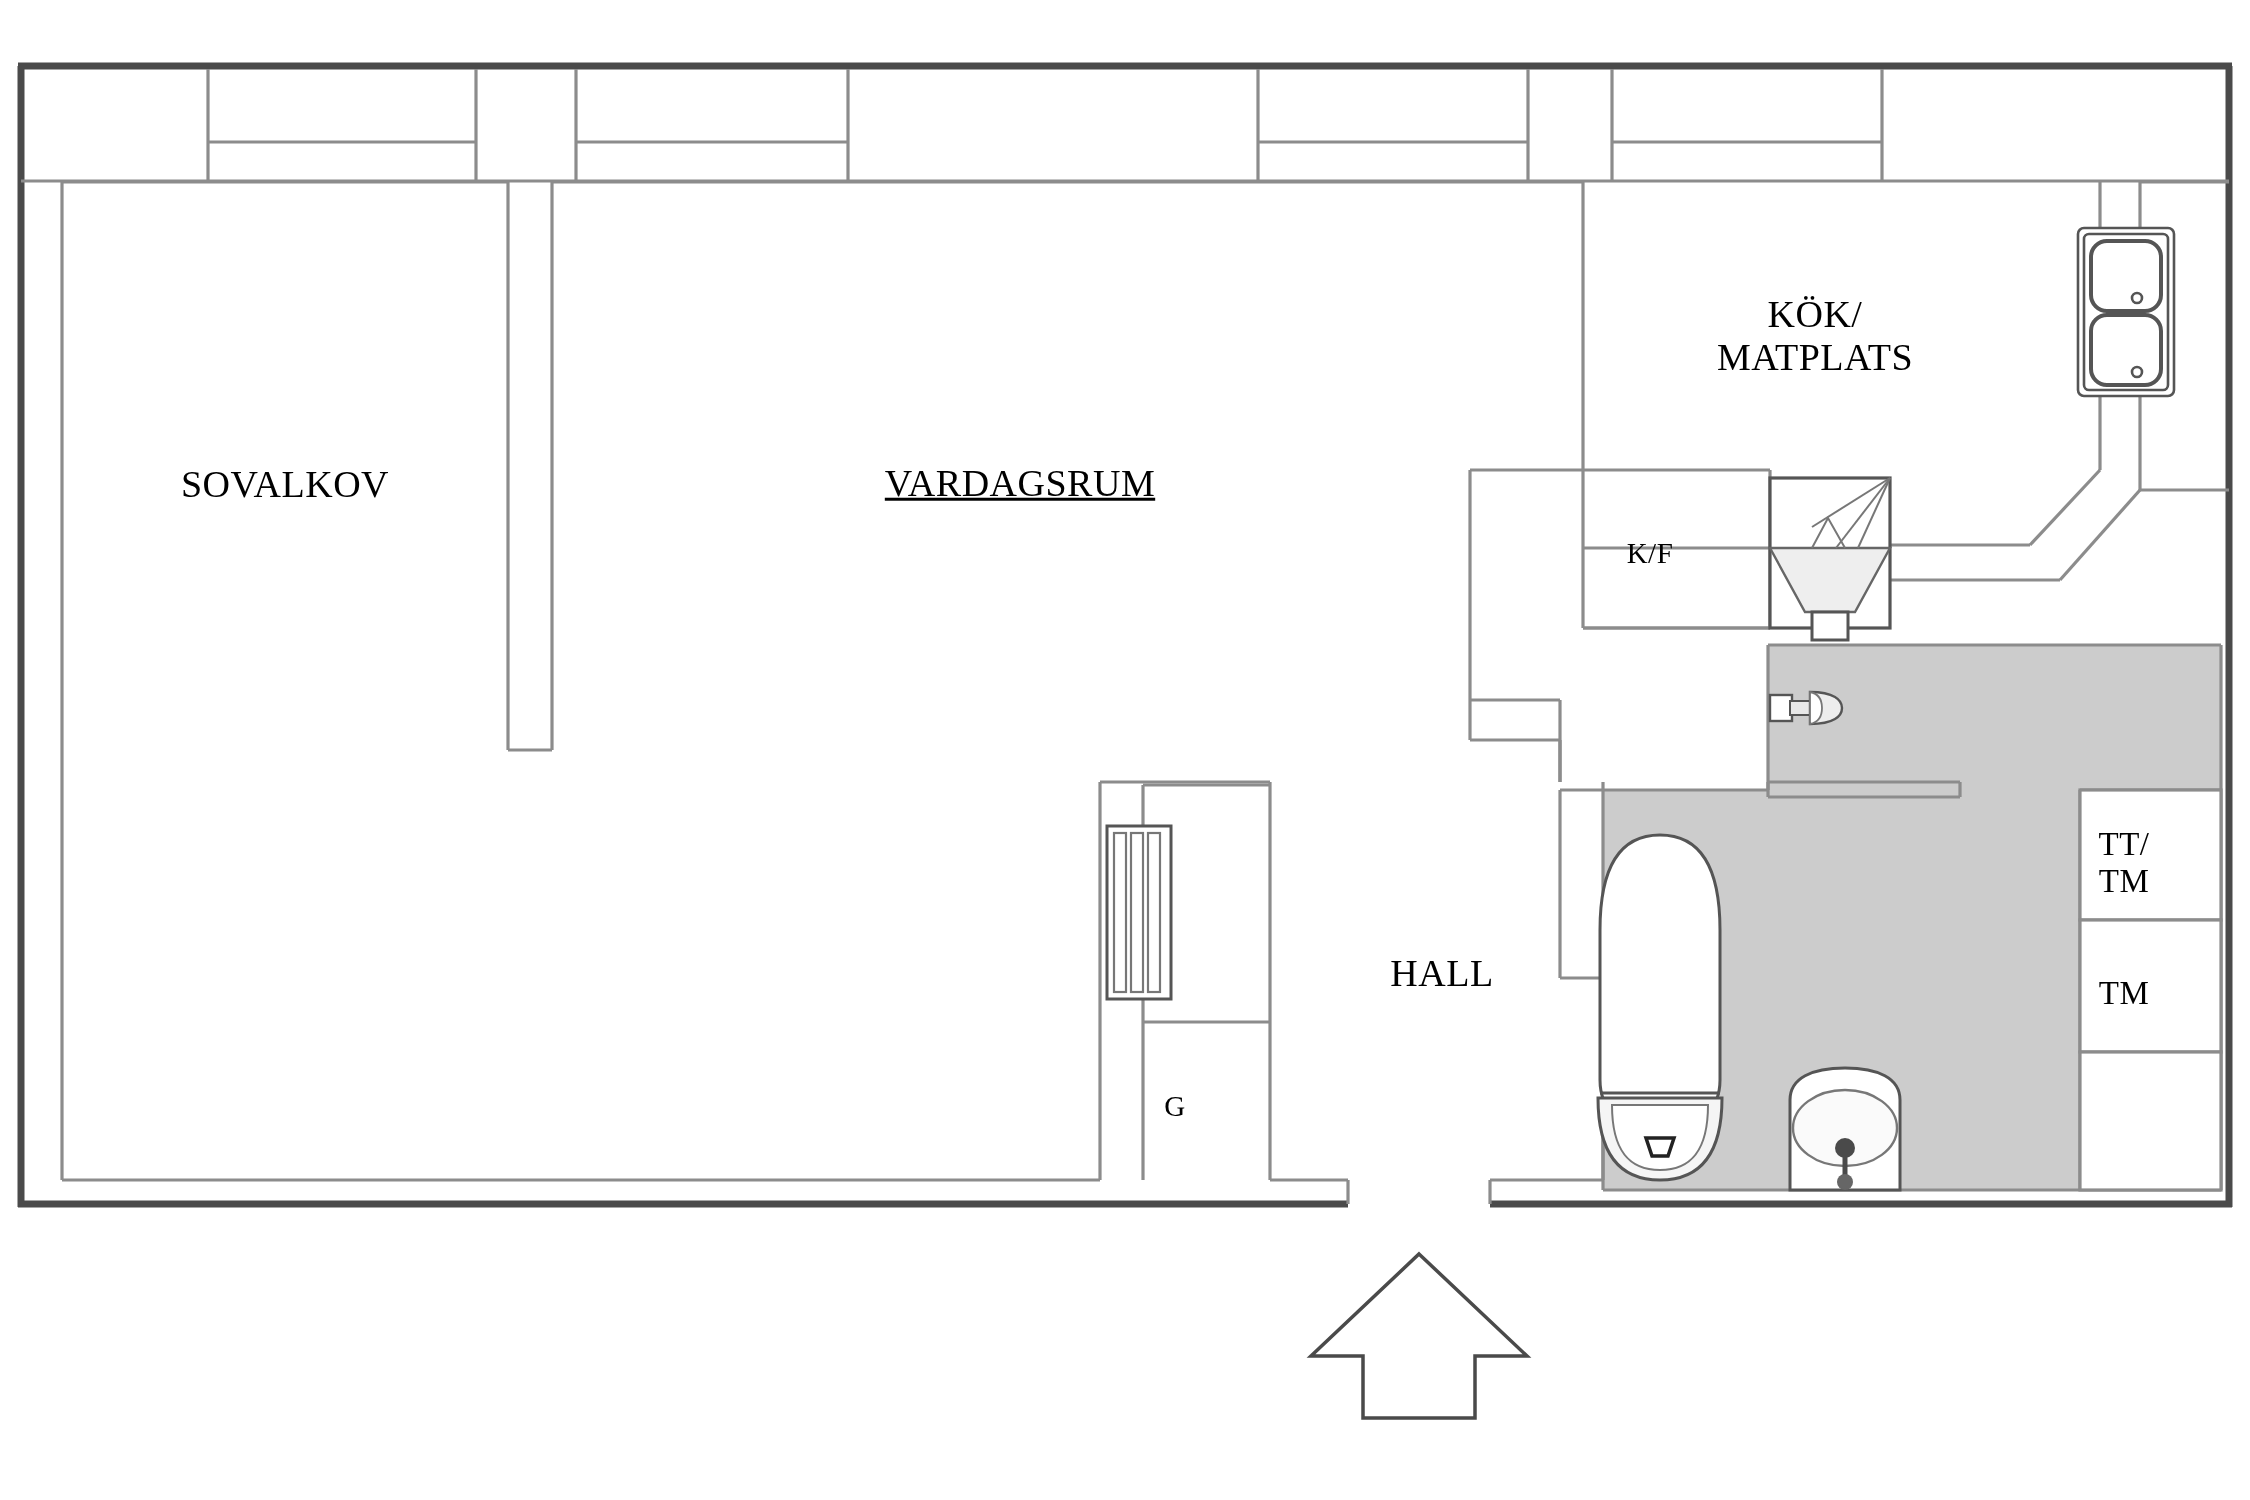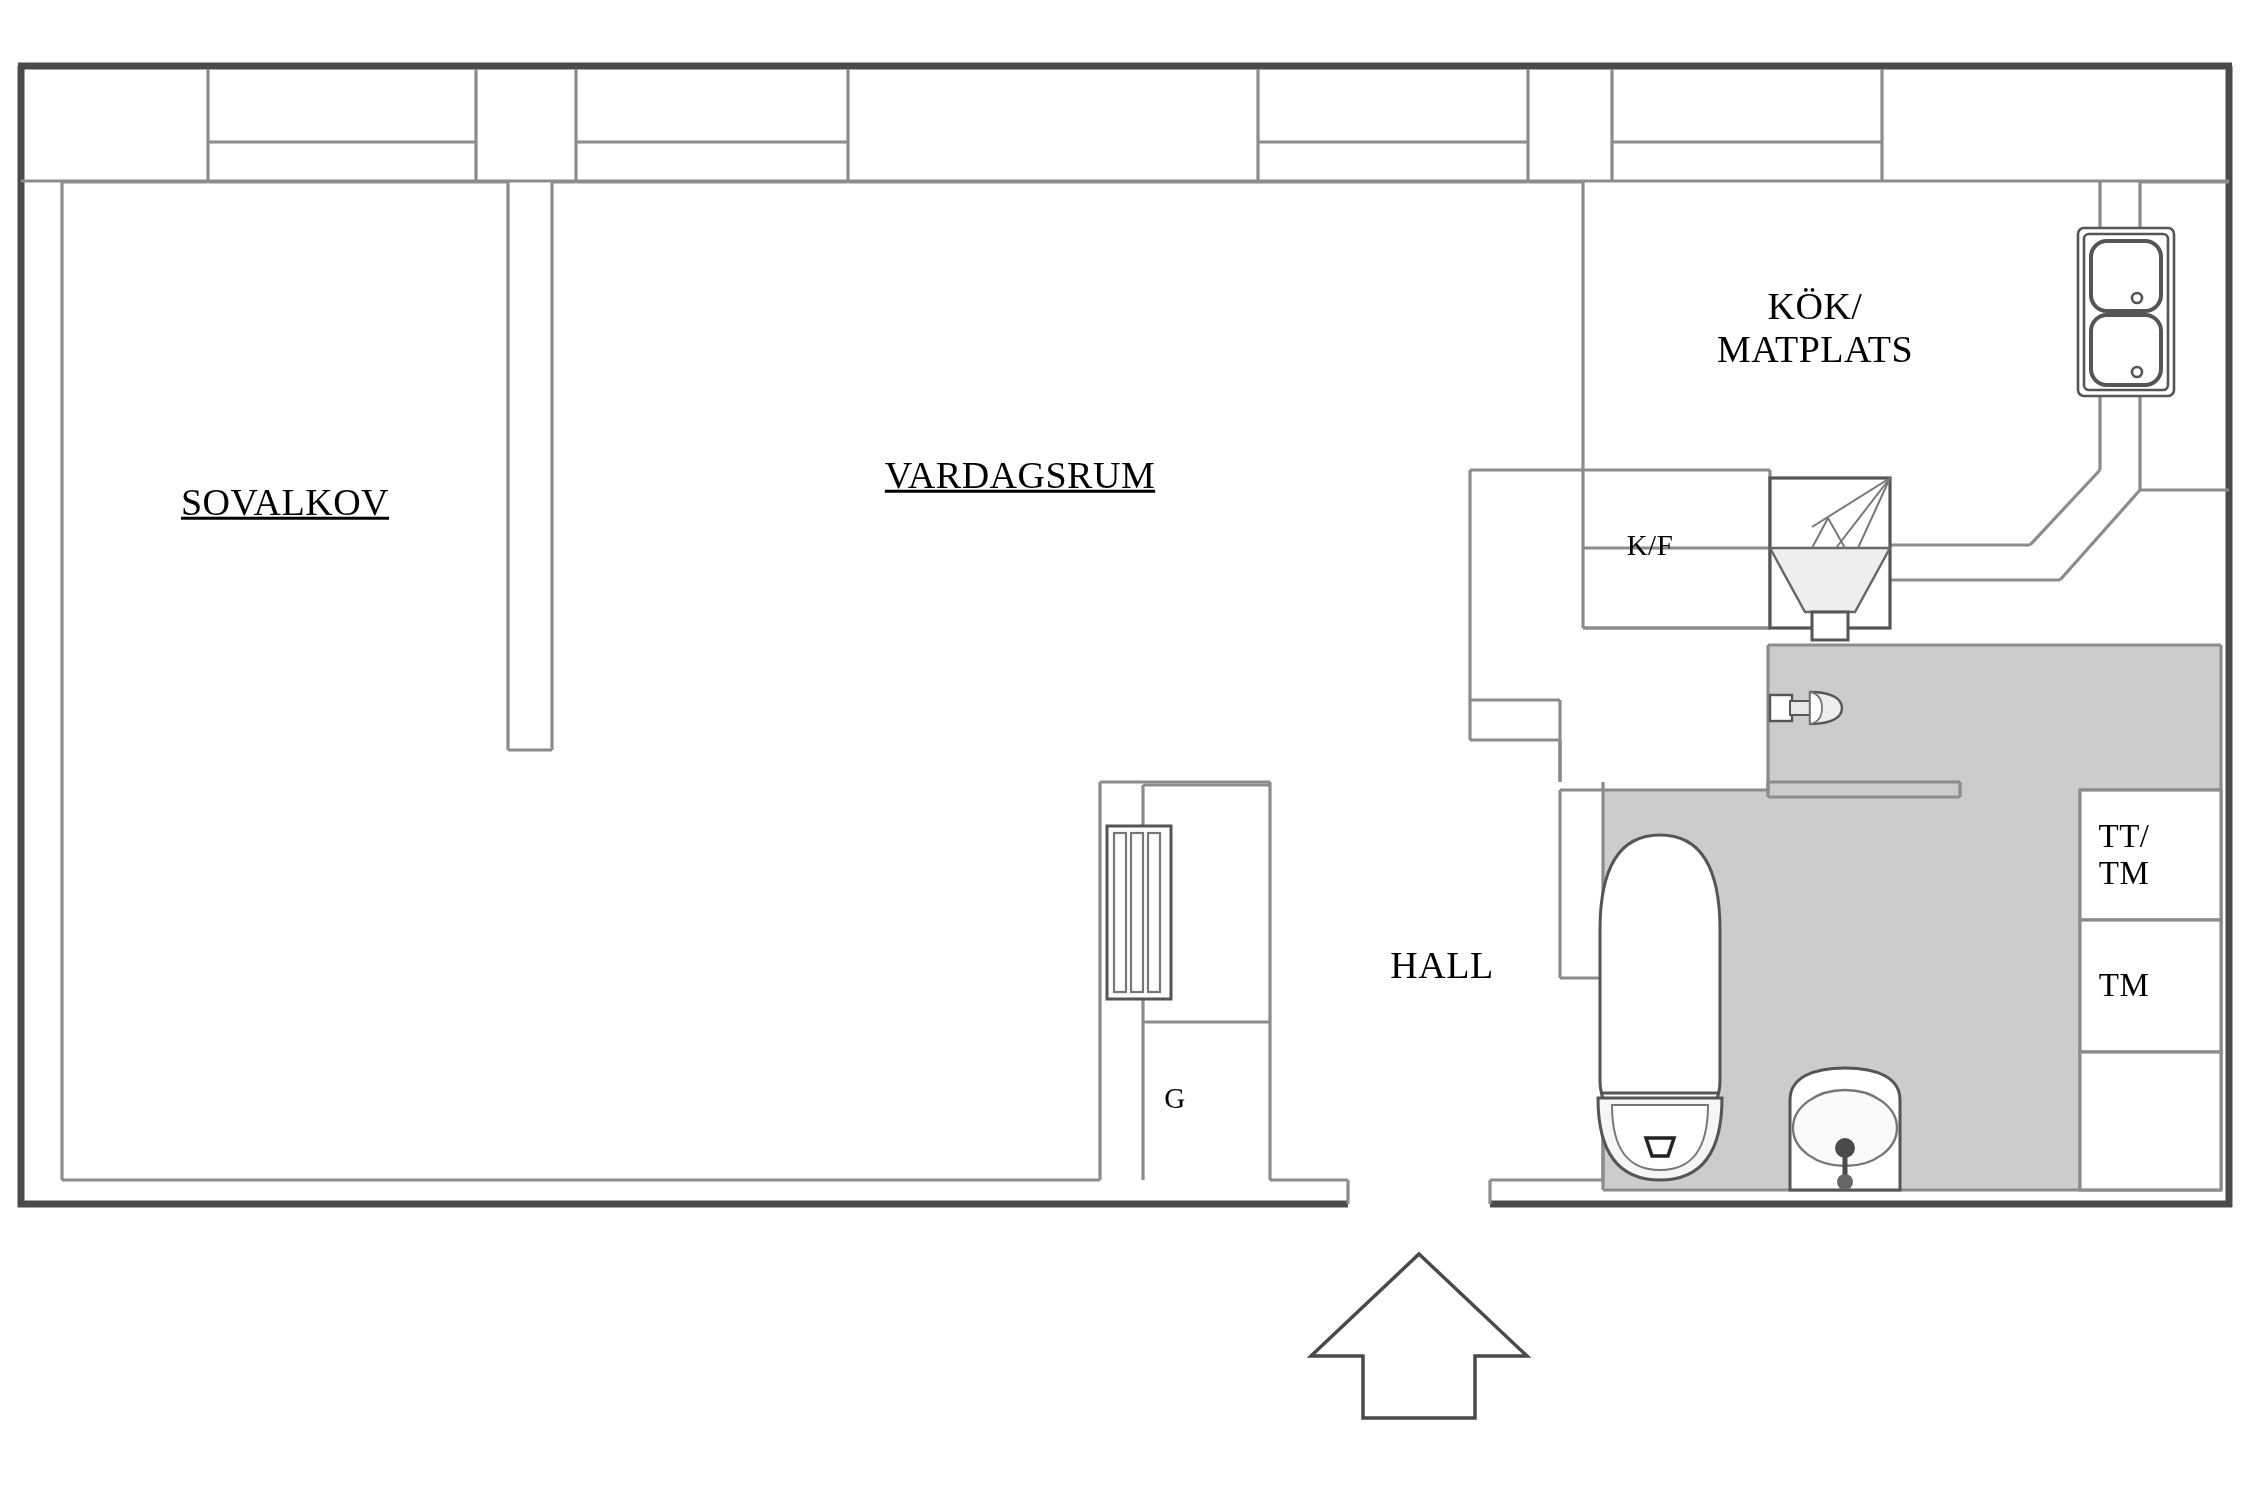--- a/index.html
+++ b/index.html
@@ -28,20 +28,21 @@
     display: block;
   }
   .room-label {
     position: absolute;
     color: #000000;
     text-align: center;
     line-height: 1.12;
     white-space: pre-line;
     letter-spacing: 0.5px;
     pointer-events: none;
+    margin-top: 8px;
   }
   .lbl-big   { font-size: 38px; }
   .lbl-mid   { font-size: 29px; }
   .lbl-small { font-size: 33px; }
 </style>
 </head>
 <body>
 
 <div id="plan-root">
 
@@ -225,21 +226,21 @@
       <rect x="1107" y="826" width="64" height="173" fill="#ffffff" stroke="#555555" stroke-width="3"></rect>
       <rect x="1114" y="833" width="12" height="159" fill="#ffffff" stroke="#777777" stroke-width="2.2"></rect>
       <rect x="1131" y="833" width="12" height="159" fill="#ffffff" stroke="#777777" stroke-width="2.2"></rect>
       <rect x="1148" y="833" width="12" height="159" fill="#ffffff" stroke="#777777" stroke-width="2.2"></rect>
     </g>
 
     <polygon points="1419,1254 1527,1356 1475,1356 1475,1418 1363,1418 1363,1356 1311,1356" fill="#ffffff" stroke="#4a4a4a" stroke-width="3.5" stroke-linejoin="miter"></polygon>
 
   </svg>
 
-  <div class="room-label lbl-big" style="left:285px; top:502px; transform:translate(-50%,-50%);text-decoration:underline;">SOVALKOV</div>
+  <div class="room-label lbl-big" style="left:285px; top:476px; transform:translate(-50%,-50%);">SOVALKOV</div>
 
   <div class="room-label lbl-big" style="left:1020px; top:475px; transform:translate(-50%,-50%);text-decoration:underline;">VARDAGSRUM</div>
 
   <div class="room-label lbl-big" style="left:1815px; top:328px; transform:translate(-50%,-50%);">KÖK/
 MATPLATS</div>
 
   <div class="room-label lbl-big" style="left:1442px; top:965px; transform:translate(-50%,-50%);">HALL</div>
 
 
   <div class="room-label lbl-mid" style="left:1650px; top:545px; transform:translate(-50%,-50%);">K/F</div>

